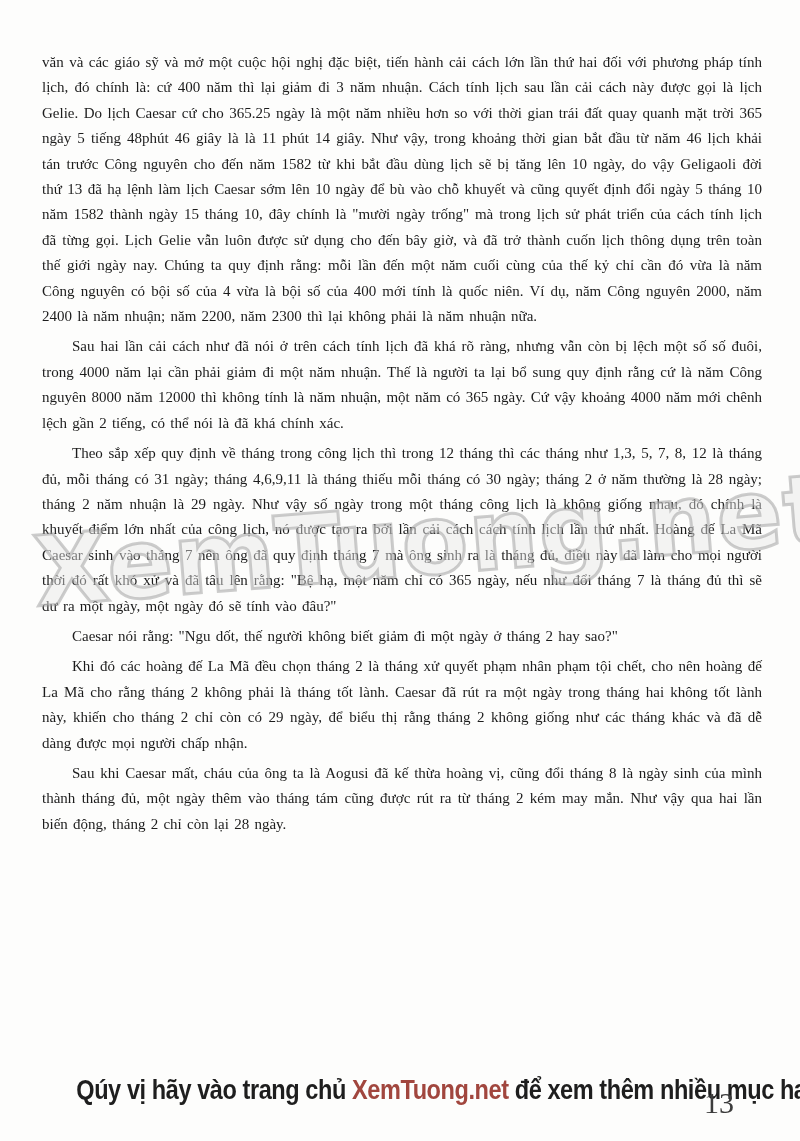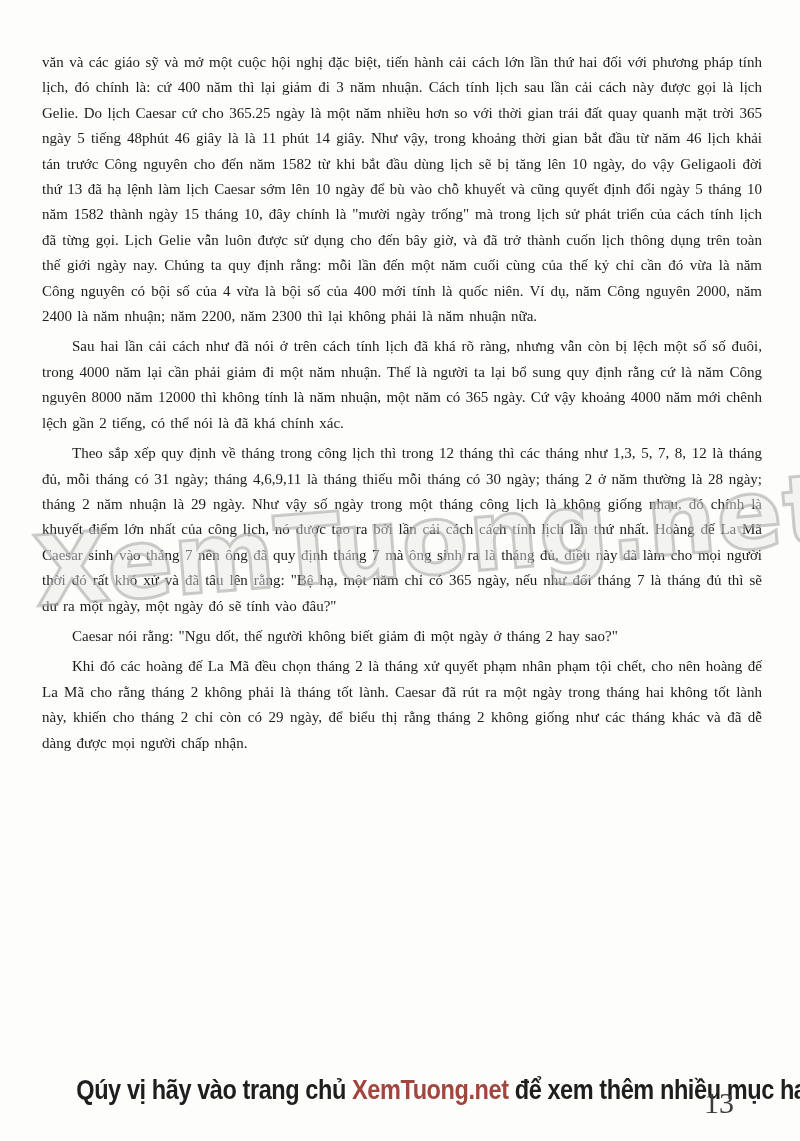--- a/index.html
+++ b/index.html
@@ -95,20 +95,21 @@
 <body>
 
 <div class="page">
 
   <div class="body-text">
     <p class="para continuation">văn và các giáo sỹ và mở một cuộc hội nghị đặc biệt, tiến hành cải cách lớn lần thứ hai đối với phương pháp tính lịch, đó chính là: cứ 400 năm thì lại giảm đi 3 năm nhuận. Cách tính lịch sau lần cải cách này được gọi là lịch Gelie. Do lịch Caesar cứ cho 365.25 ngày là một năm nhiều hơn so với thời gian trái đất quay quanh mặt trời 365 ngày 5 tiếng 48phút 46 giây là là 11 phút 14 giây. Như vậy, trong khoảng thời gian bắt đầu từ năm 46 lịch khải tán trước Công nguyên cho đến năm 1582 từ khi bắt đầu dùng lịch sẽ bị tăng lên 10 ngày, do vậy Geligaoli đời thứ 13 đã hạ lệnh làm lịch Caesar sớm lên 10 ngày để bù vào chỗ khuyết và cũng quyết định đổi ngày 5 tháng 10 năm 1582 thành ngày 15 tháng 10, đây chính là "mười ngày trống" mà trong lịch sử phát triển của cách tính lịch đã từng gọi. Lịch Gelie vẫn luôn được sử dụng cho đến bây giờ, và đã trở thành cuốn lịch thông dụng trên toàn thế giới ngày nay. Chúng ta quy định rằng: mỗi lần đến một năm cuối cùng của thế kỷ chỉ cần đó vừa là năm Công nguyên có bội số của 4 vừa là bội số của 400 mới tính là quốc niên. Ví dụ, năm Công nguyên 2000, năm 2400 là năm nhuận; năm 2200, năm 2300 thì lại không phải là năm nhuận nữa.</p>
     <p class="para">Sau hai lần cải cách như đã nói ở trên cách tính lịch đã khá rõ ràng, nhưng vẫn còn bị lệch một số số đuôi, trong 4000 năm lại cần phải giảm đi một năm nhuận. Thế là người ta lại bổ sung quy định rằng cứ là năm Công nguyên 8000 năm 12000 thì không tính là năm nhuận, một năm có 365 ngày. Cứ vậy khoảng 4000 năm mới chênh lệch gần 2 tiếng, có thể nói là đã khá chính xác.</p>
     <p class="para">Theo sắp xếp quy định về tháng trong công lịch thì trong 12 tháng thì các tháng như 1,3, 5, 7, 8, 12 là tháng đủ, mỗi tháng có 31 ngày; tháng 4,6,9,11 là tháng thiếu mỗi tháng có 30 ngày; tháng 2 ở năm thường là 28 ngày; tháng 2 năm nhuận là 29 ngày. Như vậy số ngày trong một tháng công lịch là không giống nhau, đó chính là khuyết điểm lớn nhất của công lịch, nó được tạo ra bởi lần cải cách cách tính lịch lần thứ nhất. Hoàng đế La Mã Caesar sinh vào tháng 7 nên ông đã quy định tháng 7 mà ông sinh ra là tháng đủ, điều này đã làm cho mọi người thời đó rất khó xử và đã tâu lên rằng: "Bệ hạ, một năm chỉ có 365 ngày, nếu như đổi tháng 7 là tháng đủ thì sẽ dư ra một ngày, một ngày đó sẽ tính vào đâu?"</p>
     <p class="para">Caesar nói rằng: "Ngu dốt, thế người không biết giảm đi một ngày ở tháng 2 hay sao?"</p>
     <p class="para">Khi đó các hoàng đế La Mã đều chọn tháng 2 là tháng xử quyết phạm nhân phạm tội chết, cho nên hoàng đế La Mã cho rằng tháng 2 không phải là tháng tốt lành. Caesar đã rút ra một ngày trong tháng hai không tốt lành này, khiến cho tháng 2 chỉ còn có 29 ngày, để biểu thị rằng tháng 2 không giống như các tháng khác và đã dễ dàng được mọi người chấp nhận.</p>
+    <p class="para">Sau khi Caesar mất, cháu của ông ta là Aogusi đã kế thừa hoàng vị, cũng đổi tháng 8 là ngày sinh của mình thành tháng đủ, một ngày thêm vào tháng tám cũng được rút ra từ tháng 2 kém may mắn. Như vậy qua hai lần biến động, tháng 2 chỉ còn lại 28 ngày.</p>
   </div>
 
   <div class="watermark">XemTuong.net</div>
 
   <div class="footer"><span class="footer-inner"><span>Qúy vị hãy vào trang chủ </span><span class="brand">XemTuong.net</span><span> để xem thêm nhiều mục hay khác</span></span></div>
 
   <div class="page-number">13</div>
 
 </div>
 

